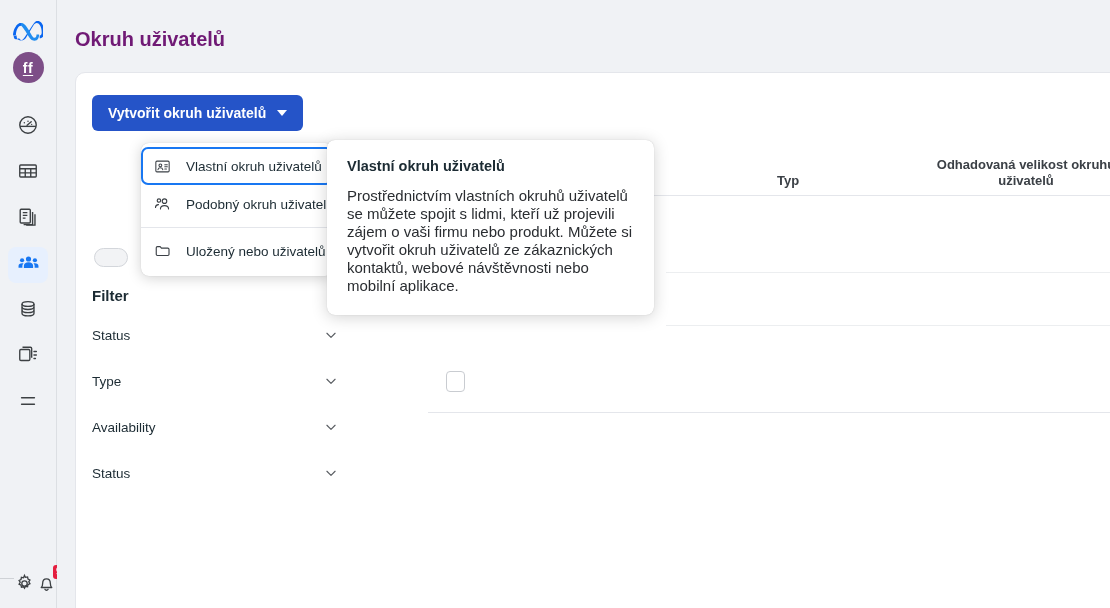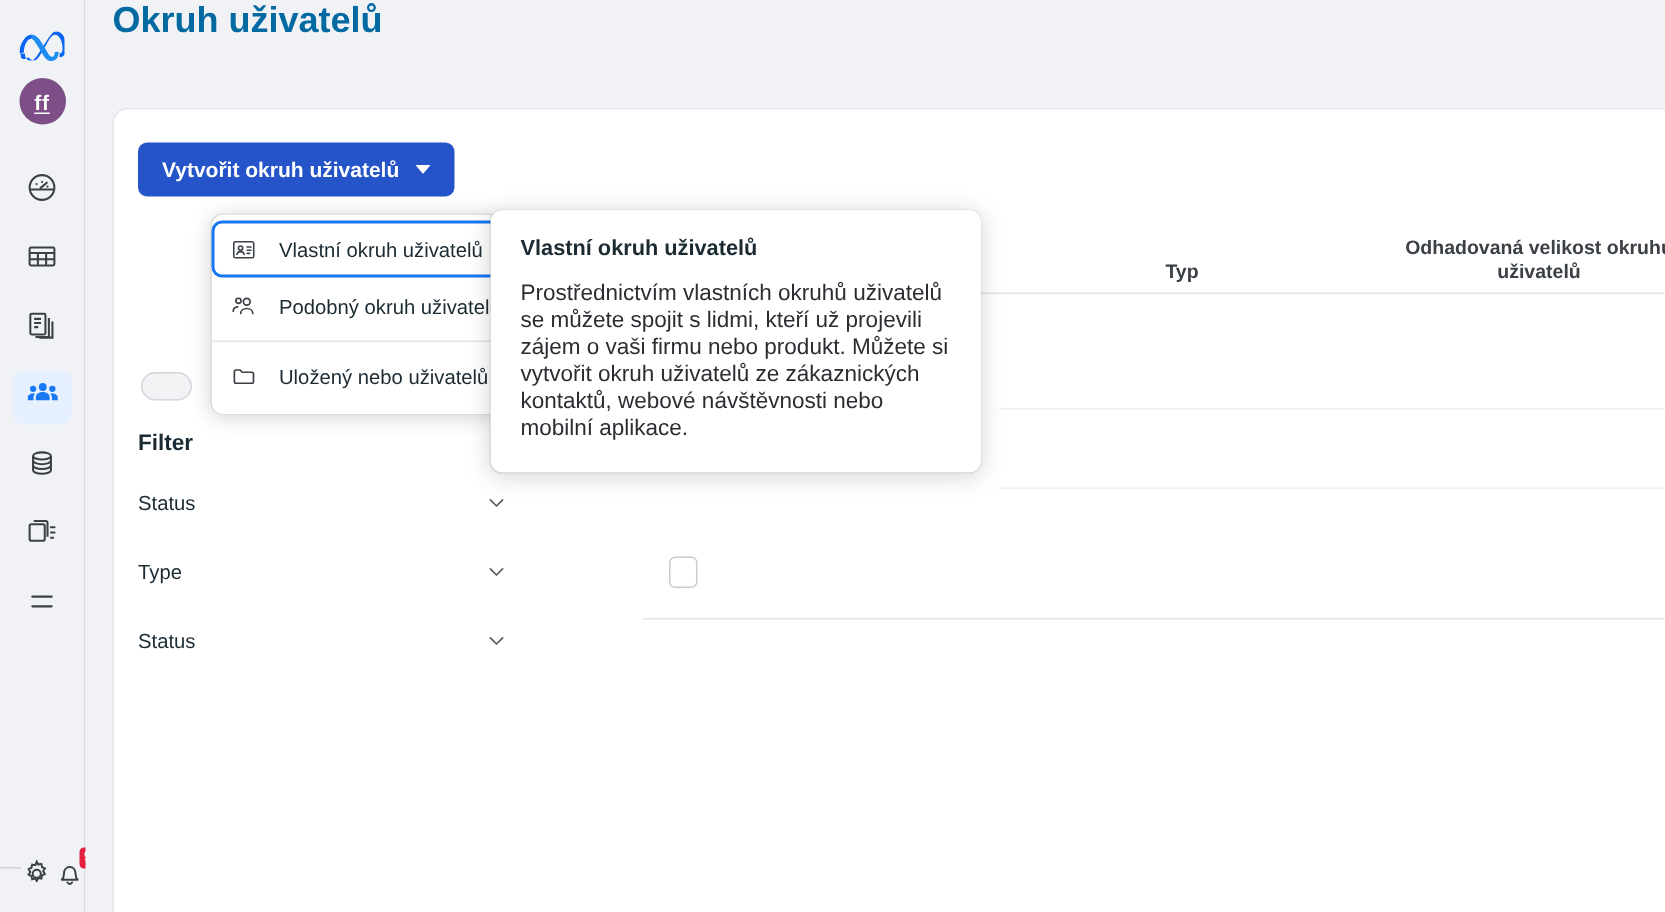--- a/index.html
+++ b/index.html
@@ -45,22 +45,22 @@
   .badge {
     position: absolute; top: -1px; left: 17px;
     background: #e41e3f; color: #fff; font-size: 10px; font-weight: 700;
     line-height: 13px; height: 14px; min-width: 18px; padding: 0 3px;
     border-radius: 3px; text-align: center;
   }
 
   
   .main { flex: 1; position: relative; height: 608px; background: #f0f2f5; }
   .page-title {
-    font-size: 24px; font-weight: 700; color: #0369a1;
-    padding: 0 0 0 18px;
+    font-size: 20px; font-weight: 700; color: #701a75;
+    padding: 28px 0 0 18px;
   }
   .card {
     position: absolute; left: 18px; top: 72px; right: -2px; bottom: -80px;
     background: #fff; border: 1px solid #e4e6eb;
     border-radius: 10px 0 0 10px;
   }
 
   .create-btn {
     position: absolute; left: 16px; top: 22px;
     height: 36px; padding: 0 16px;
@@ -291,20 +291,28 @@
         </div>
         <div class="filter-row">
           <span>Type</span>
           <span class="chev">
             <svg width="14" height="14" viewBox="0 0 24 24" fill="none" stroke="currentColor" stroke-width="2" stroke-linecap="round" stroke-linejoin="round">
                 <path d="M5 9l7 7 7-7"></path>
               </svg>
           </span>
         </div>
         <div class="filter-row">
+          <span>Availability</span>
+          <span class="chev">
+            <svg width="14" height="14" viewBox="0 0 24 24" fill="none" stroke="currentColor" stroke-width="2" stroke-linecap="round" stroke-linejoin="round">
+                <path d="M5 9l7 7 7-7"></path>
+              </svg>
+          </span>
+        </div>
+        <div class="filter-row">
           <span>Status</span>
           <span class="chev">
             <svg width="14" height="14" viewBox="0 0 24 24" fill="none" stroke="currentColor" stroke-width="2" stroke-linecap="round" stroke-linejoin="round">
                 <path d="M5 9l7 7 7-7"></path>
               </svg>
           </span>
         </div>
       </div>
 
       <div class="table-head">

